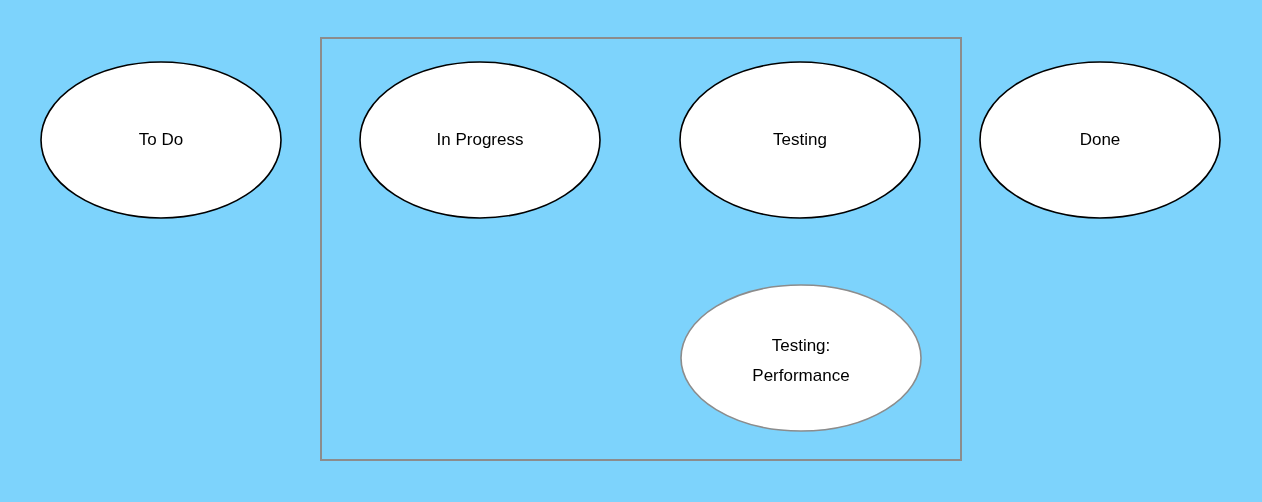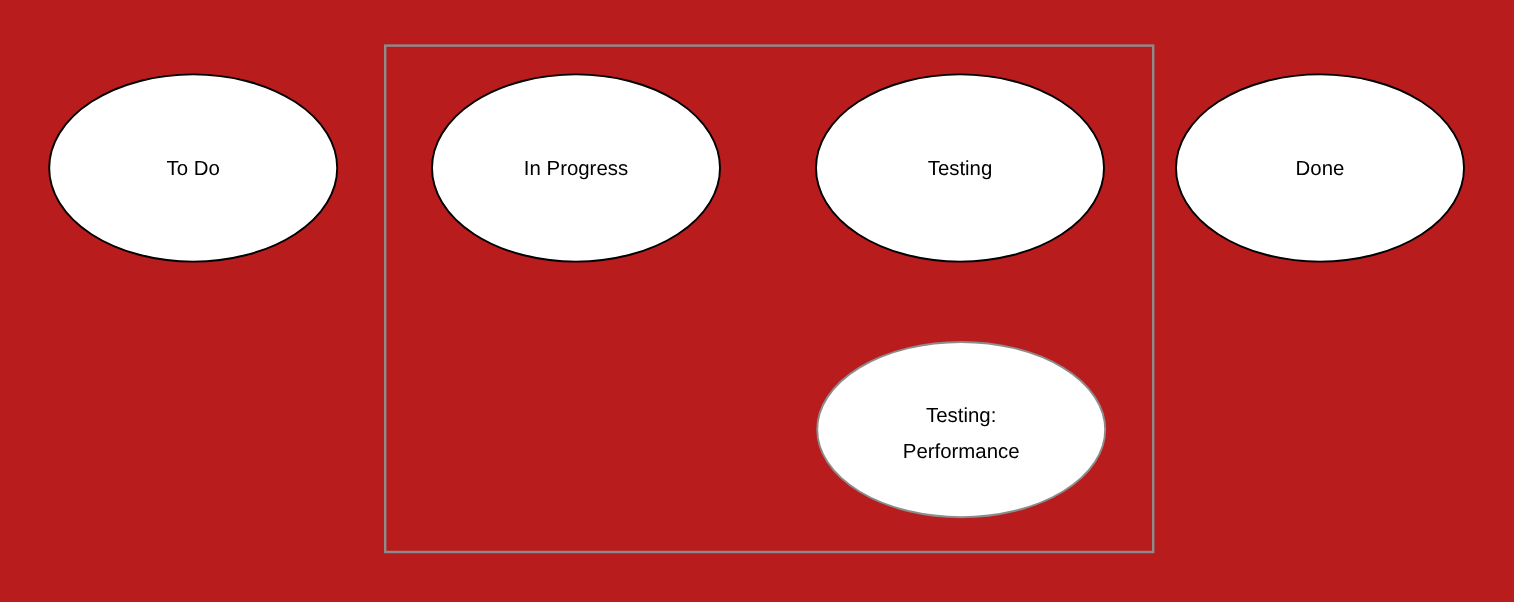--- a/index.html
+++ b/index.html
@@ -7,21 +7,21 @@
     padding: 0;
     background: #ffffff;
   }
   body {
     font-family: "Liberation Sans", sans-serif;
   }
   #canvas {
     position: relative;
     width: 1262px;
     height: 502px;
-    background: #b91c1c;
+    background: #7dd3fc;
     overflow: hidden;
   }
   #diagram-svg {
     position: absolute;
     left: 0;
     top: 0;
     width: 1262px;
     height: 502px;
     display: block;
   }

